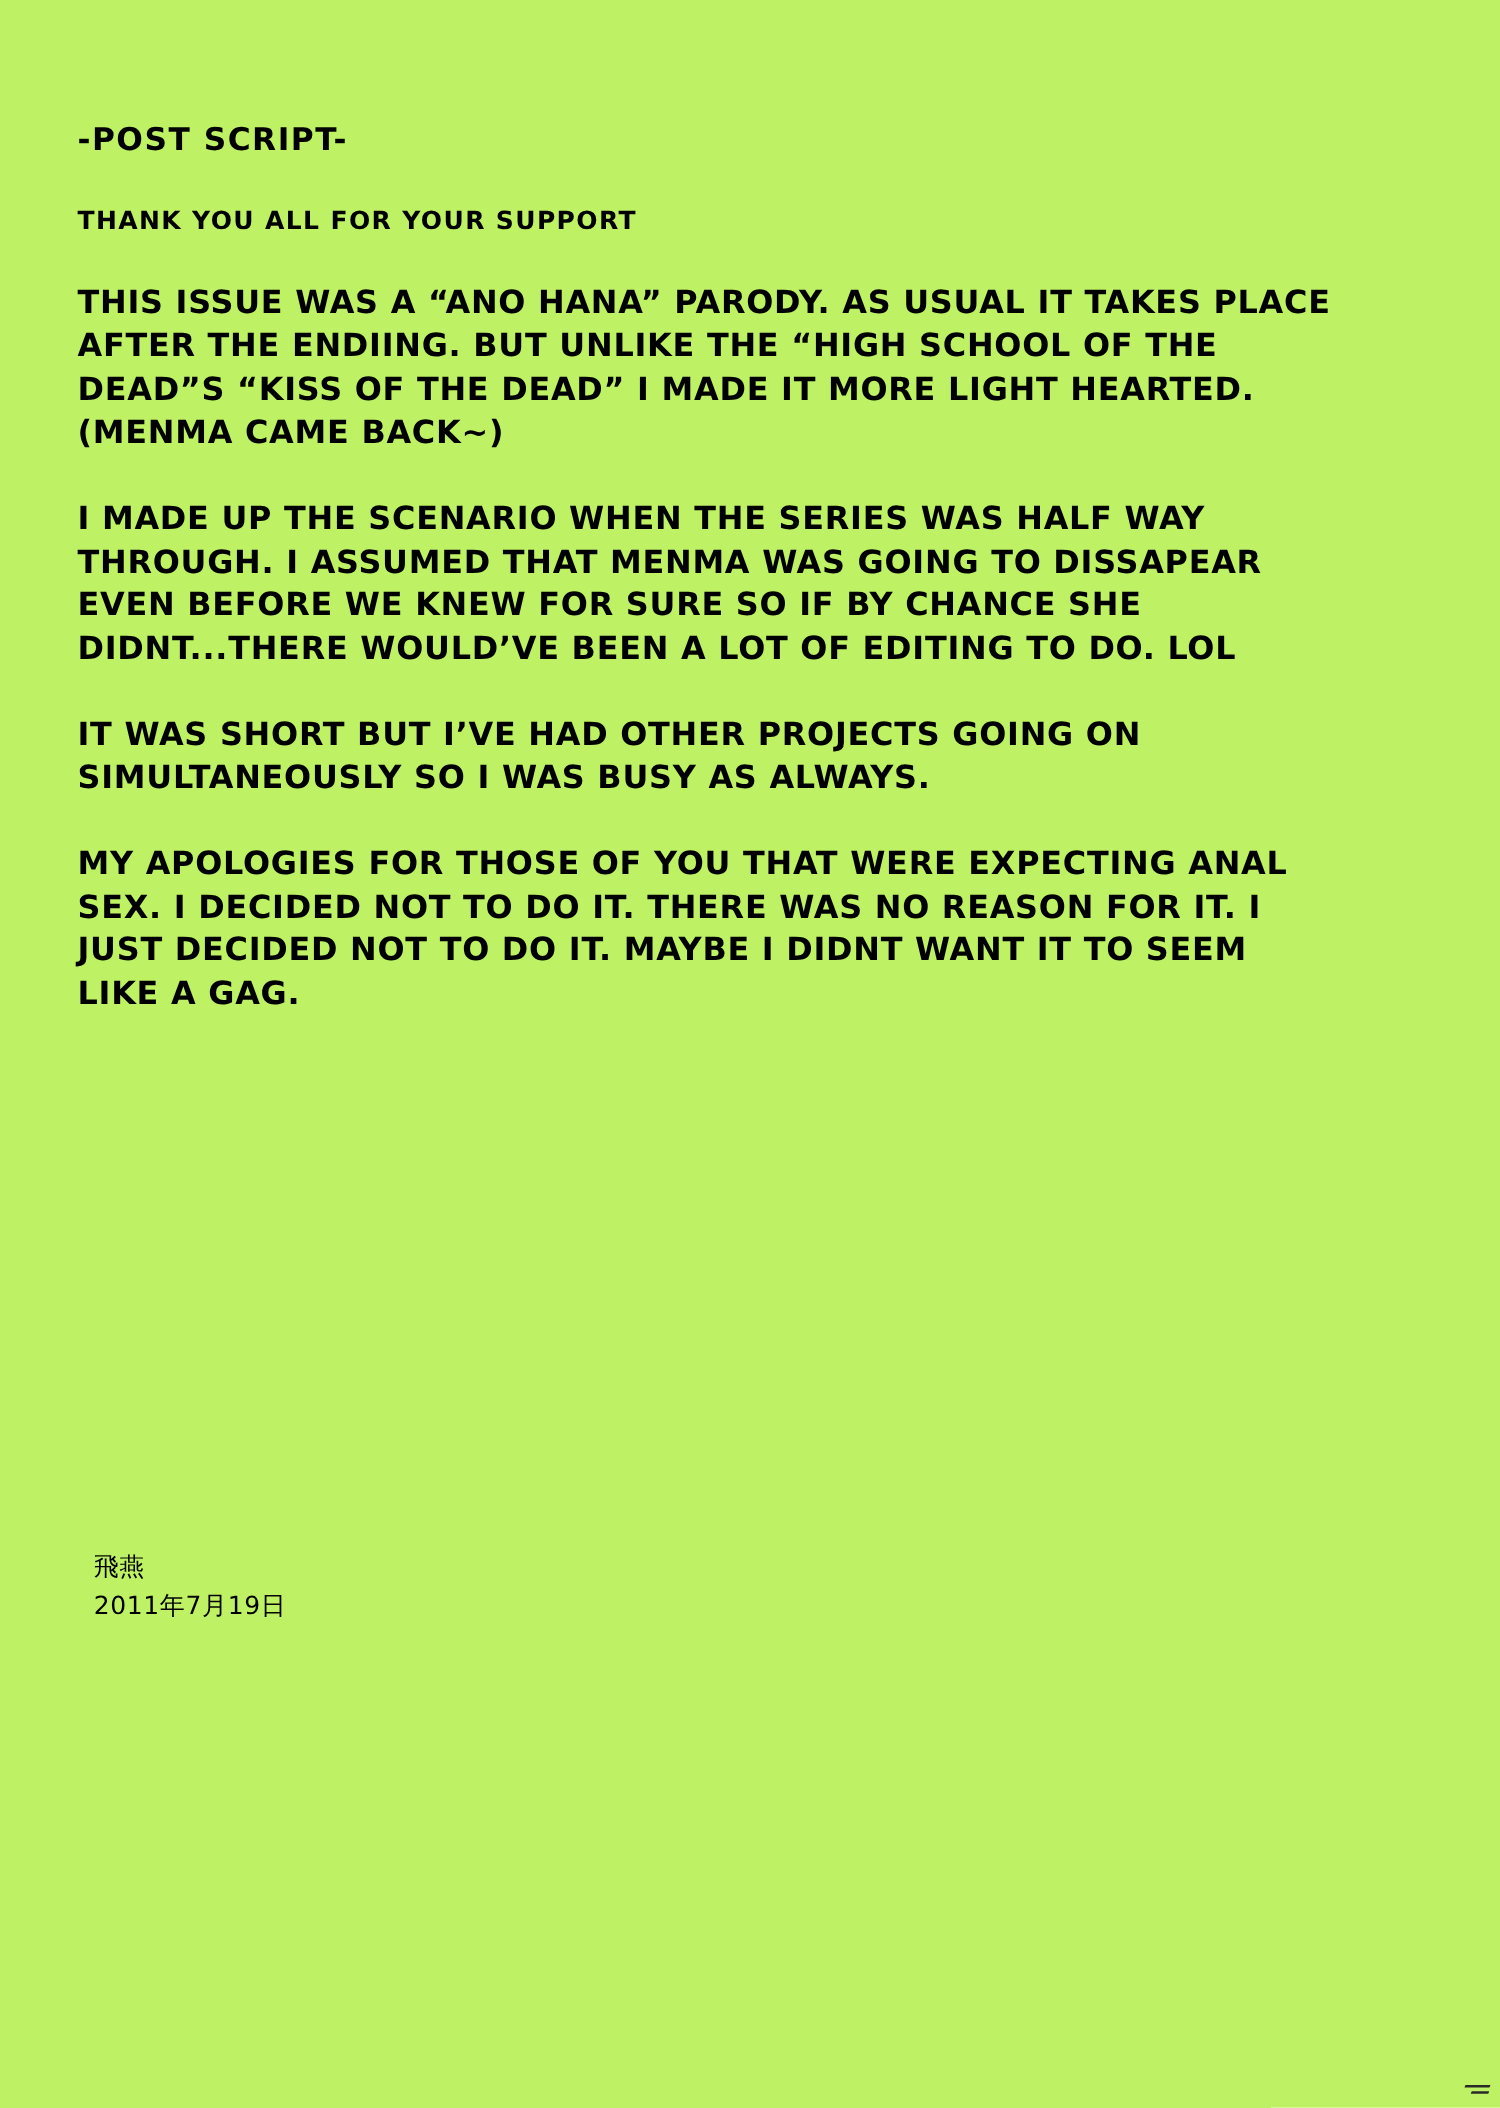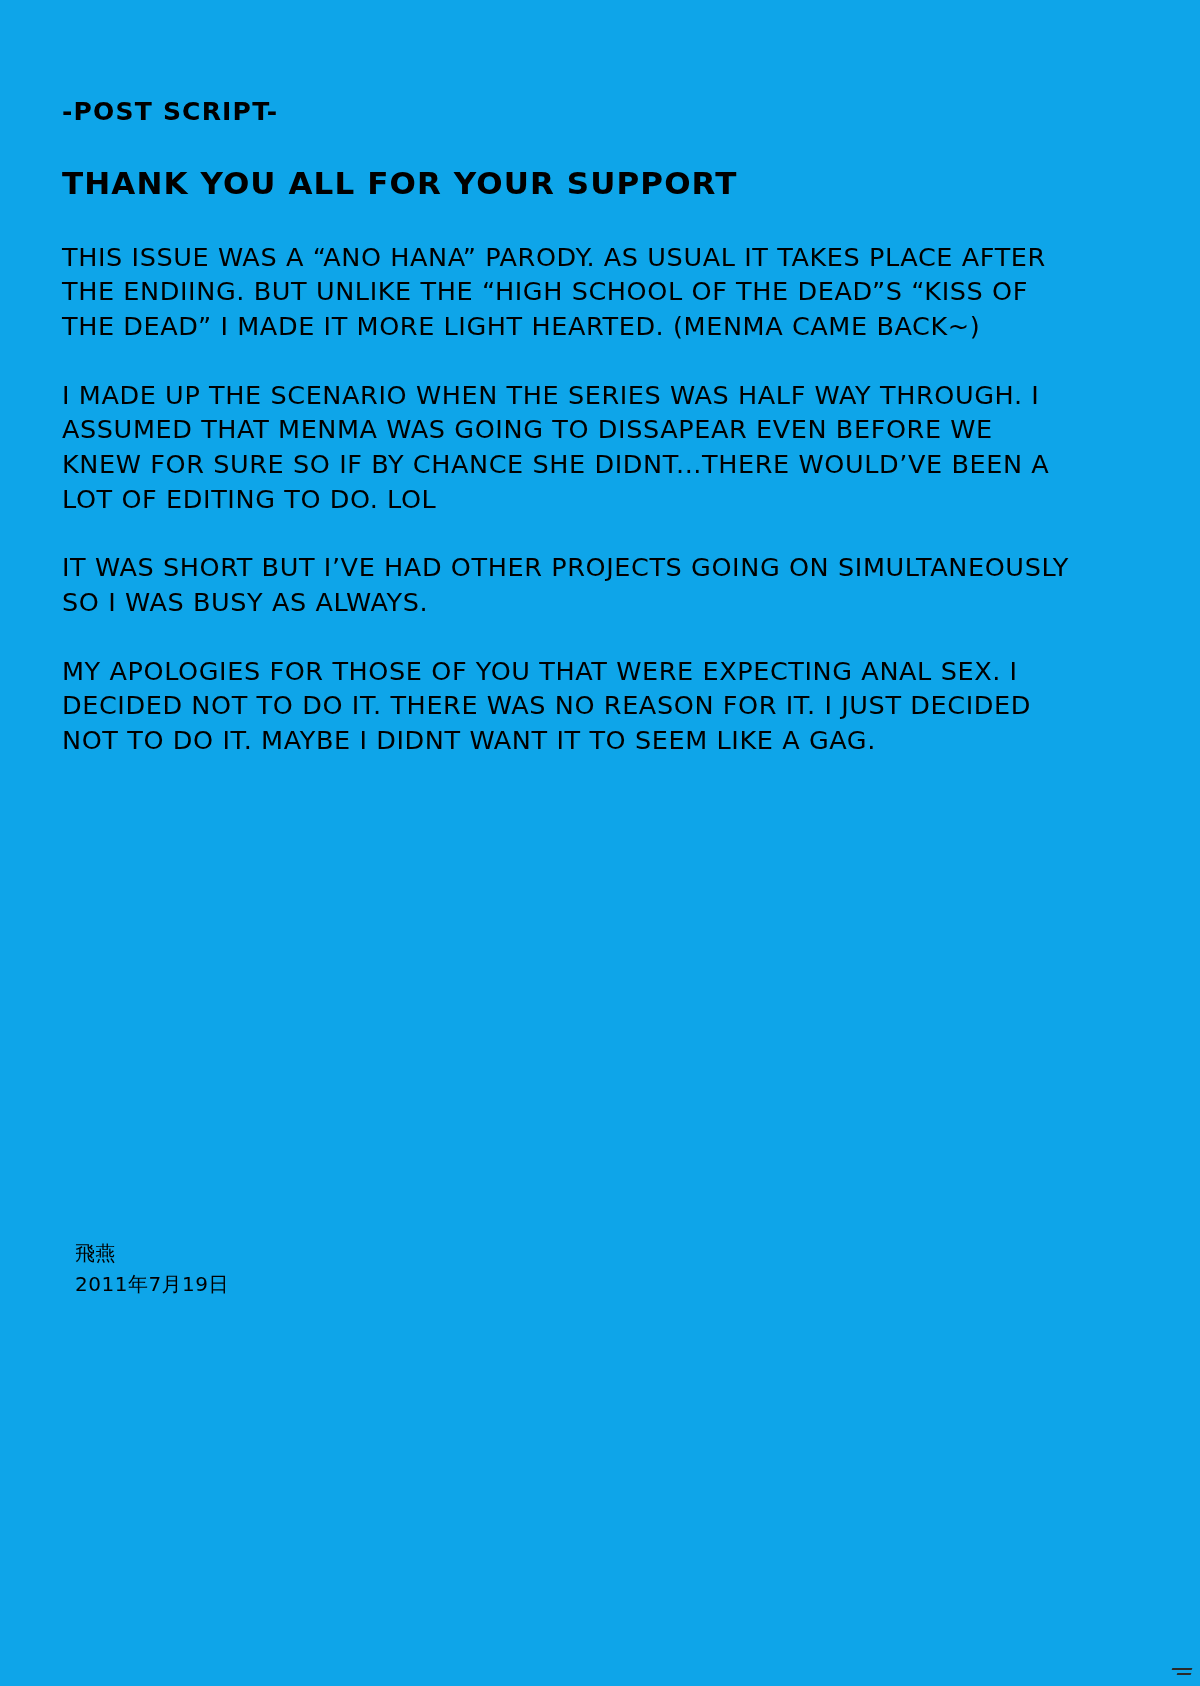--- a/index.html
+++ b/index.html
@@ -11,48 +11,48 @@
     width: 1200px;
     height: 1686px;
     position: relative;
     font-family: "DejaVu Sans", sans-serif;
     color: #000000;
     overflow: hidden;
   }
   .page {
     position: absolute;
     inset: 0;
-    background: #0ea5e9;
+    background: #bef264;
   }
   .afterword {
     position: absolute;
     left: 62px;
     top: 96px;
     width: 1010px;
   }
   .heading {
     font-family: "DejaVu Sans", sans-serif;
     font-size: 25px;
     font-weight: 600;
     letter-spacing: 1.2px;
     line-height: 1.25;
     margin: 0 0 36px 0;
     text-transform: uppercase;
   }
   .thanks-line {
-    font-size: 31px;
+    font-size: 20px;
     font-weight: 600;
     letter-spacing: 1.1px;
     line-height: 1.3;
     margin: 0 0 36px 0;
     text-transform: uppercase;
   }
   .para {
     font-size: 25.5px;
-    font-weight: 400;
+    font-weight: 700;
     letter-spacing: 0.6px;
     line-height: 1.36;
     margin: 0 1px 34px 0;
     text-transform: uppercase;
   }
   .para:last-of-type {
     margin-bottom: 0;
   }
   .signature {
     position: absolute;

